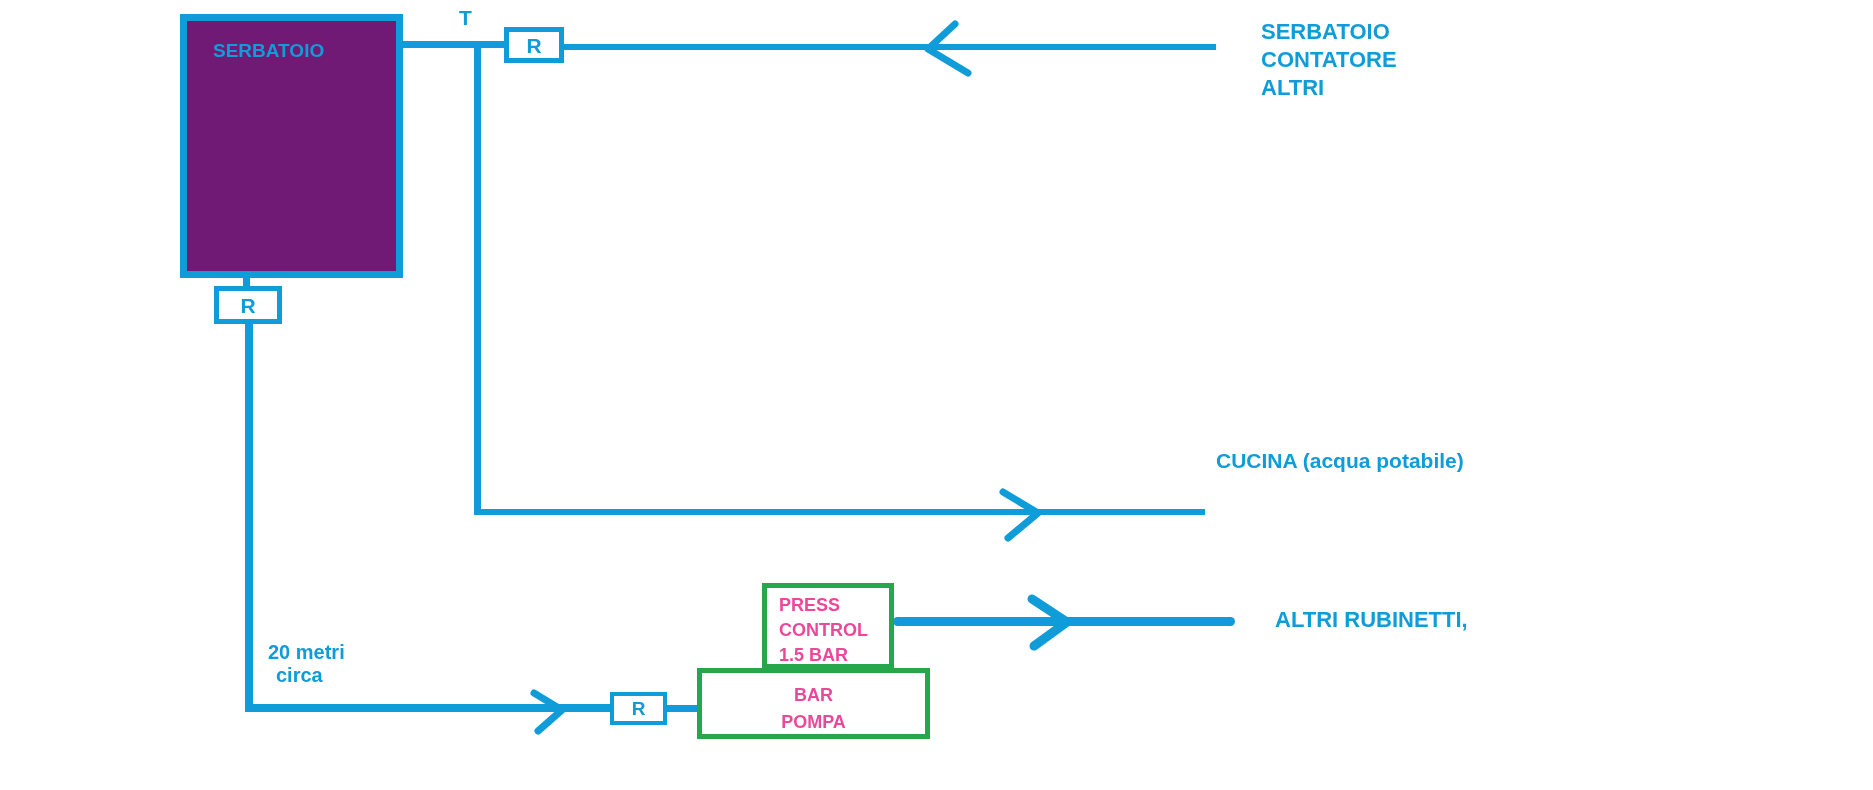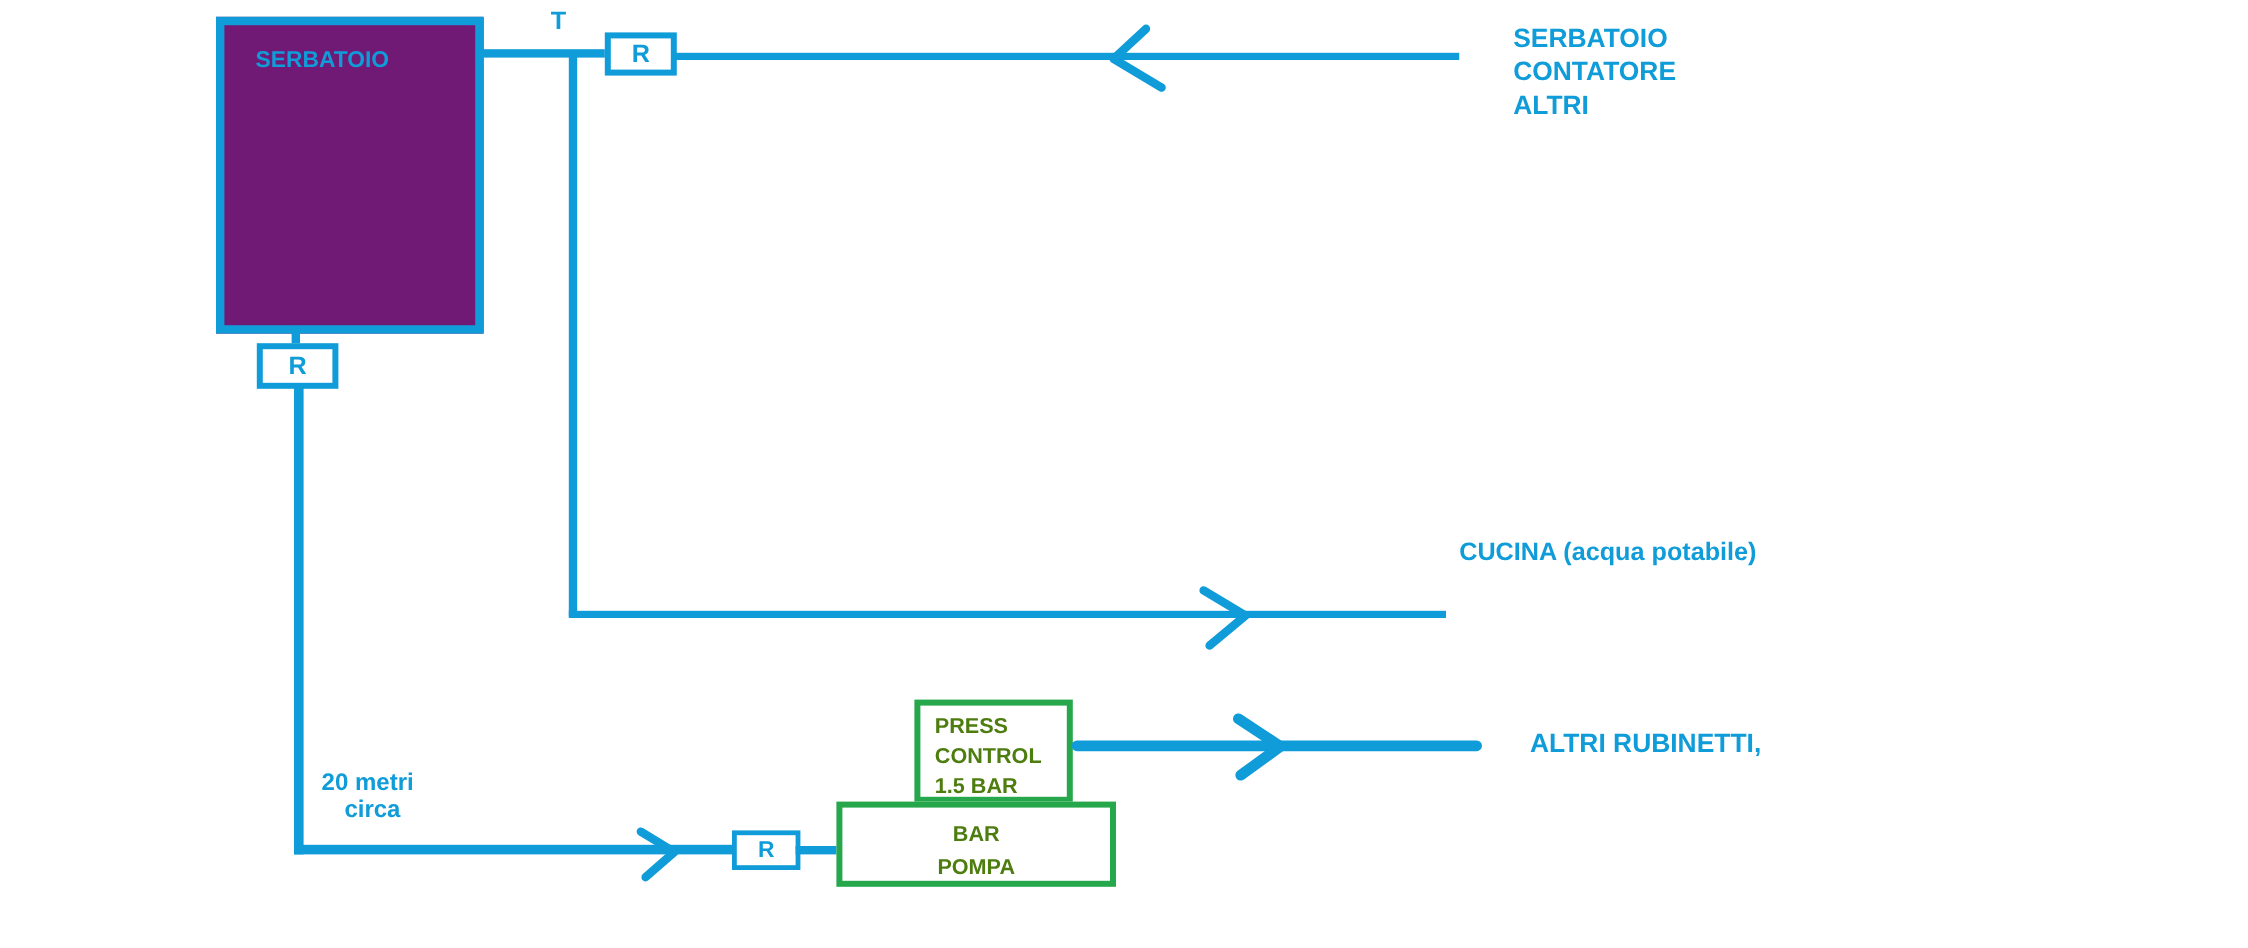--- a/index.html
+++ b/index.html
@@ -42,21 +42,21 @@
     font-size: 21px;
     line-height: 1;
   }
 
   
   .green-box {
     position: absolute;
     box-sizing: border-box;
     border: 5px solid #27a74b;
     background: #ffffff;
-    color: #4d7c0f;
+    color: #ec4899;
   }
 
   .blue-text { color: #0f9cd8; }
 
   .tank-label {
     display: inline-block;
     margin: 19px 0 0 26px;
     font-size: 19px;
     letter-spacing: 0px;
   }
@@ -72,21 +72,20 @@
     font-size: 21px;
     line-height: 1;
   }
   .other-taps-label {
     font-size: 22px;
     line-height: 30px;
   }
   .distance-label {
     font-size: 20px;
     line-height: 23px;
-    text-align: center;
   }
   .distance-label .line2 { padding-left: 8px; }
   .press-label {
     padding: 5px 0 0 12px;
     font-size: 18px;
     line-height: 25px;
   }
   .pump-label {
     padding-top: 9px;
     font-size: 18px;

